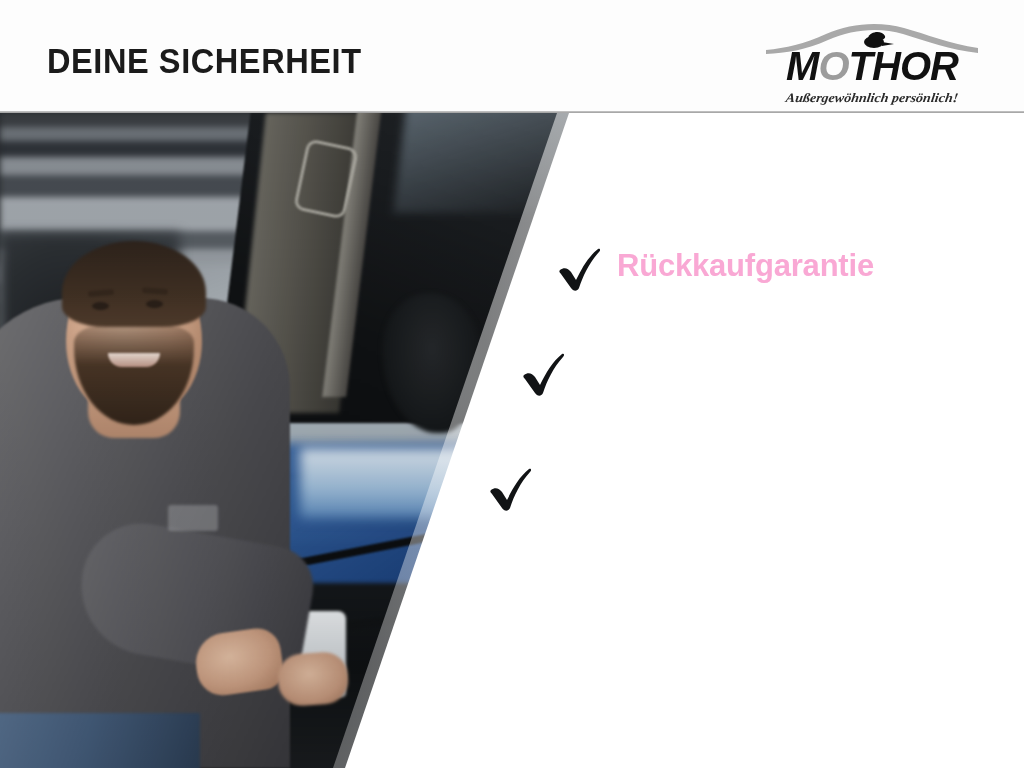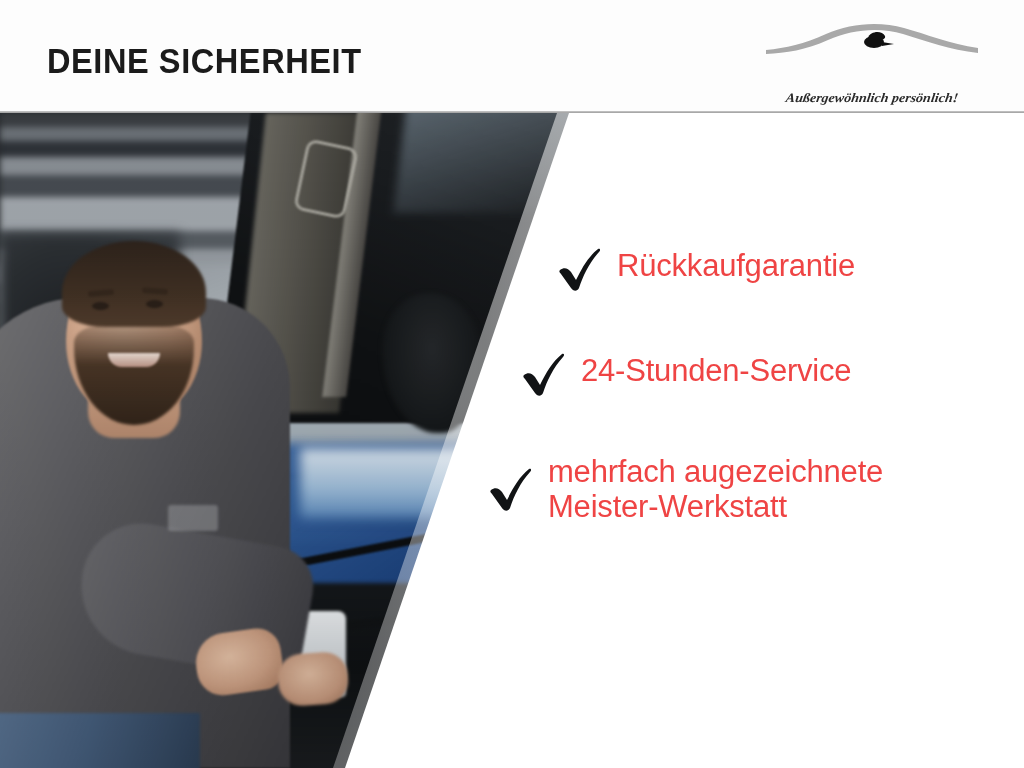--- a/index.html
+++ b/index.html
@@ -254,21 +254,21 @@
   }
 
   
   .checklist { position:absolute; left:0; top:0; width:1024px; height:655px; }
   .check-item { position:absolute; display:flex; align-items:flex-start; }
   .check-mark {
     flex:0 0 auto; width:46px; height:48px; position:relative; margin-right:14px;
   }
   .check-mark svg { display:block; width:46px; height:48px; }
   .check-text {
-    font-size:31px; font-weight:normal; color:#ef4444;
+    font-size:31px; font-weight:bold; color:#f9a8d4;
     line-height:1.12; letter-spacing:-.2px; white-space:nowrap;
     font-family:"Liberation Sans", sans-serif;
     padding-top:4px;
   }
   .check-text .l2 { display:block; }
 
   #item0 { left:557px; top:132px; }
   #item1 { left:521px; top:237px; }
   #item2 { left:488px; top:338px; }
   #item3 { left:447px; top:472px; }
@@ -283,20 +283,21 @@
     <div class="header-title">DEINE SICHERHEIT</div>
 
     <div class="logo">
       <svg class="logo-arc" viewBox="0 0 216 34">
         <path d="M2,30 C22,28 40,24 62,14 C86,3 116,1 140,8 C162,14 186,24 214,28 L214,33 C186,30 162,21 139,14 C116,7 88,9 64,20 C42,30 22,33 2,34 Z" fill="#a9a9a9"></path>
         <ellipse cx="110" cy="22" rx="10" ry="6" fill="#111"></ellipse>
         <path d="M104,18 C106,11 118,10 121,16 C122,19 118,20 114,20 Z" fill="#111"></path>
         <path d="M118,22 L130,24 L118,26 Z" fill="#111"></path>
       </svg>
 
+      <div class="logo-word"><span>M</span><span class="g">O</span><span>THOR</span></div>
 
       <div class="logo-tag">Außergewöhnlich persönlich!</div>
     </div>
 
     <div class="header-rule"></div>
   </div>
 
   <div class="body-area">
 
     <div class="photo">
@@ -354,28 +355,26 @@
         </span>
         <span class="check-text"><span>Rückkaufgarantie</span></span>
       </div>
 
       <div class="check-item" id="item1">
         <span class="check-mark">
           <svg viewBox="0 0 46 48">
             <path d="M3,25 C7,22 11,23 14,27 L19,35 C25,23 31,12 41,4 C43,3 44,5 42,7 C32,18 26,31 22,43 C20,47 16,46 14,43 L4,29 C2,27 2,26 3,25 Z" fill="#111315"></path>
           </svg>
         </span>
-        <span class="check-text"><span>24-Stunden-Service</span></span>
       </div>
 
       <div class="check-item" id="item2">
         <span class="check-mark">
           <svg viewBox="0 0 46 48">
             <path d="M3,25 C7,22 11,23 14,27 L19,35 C25,23 31,12 41,4 C43,3 44,5 42,7 C32,18 26,31 22,43 C20,47 16,46 14,43 L4,29 C2,27 2,26 3,25 Z" fill="#111315"></path>
           </svg>
         </span>
-        <span class="check-text"><span>mehrfach augezeichnete</span><span class="l2">Meister-Werkstatt</span></span>
       </div>
 
 
     </div>
   </div>
 </div>
 
 </body></html>

